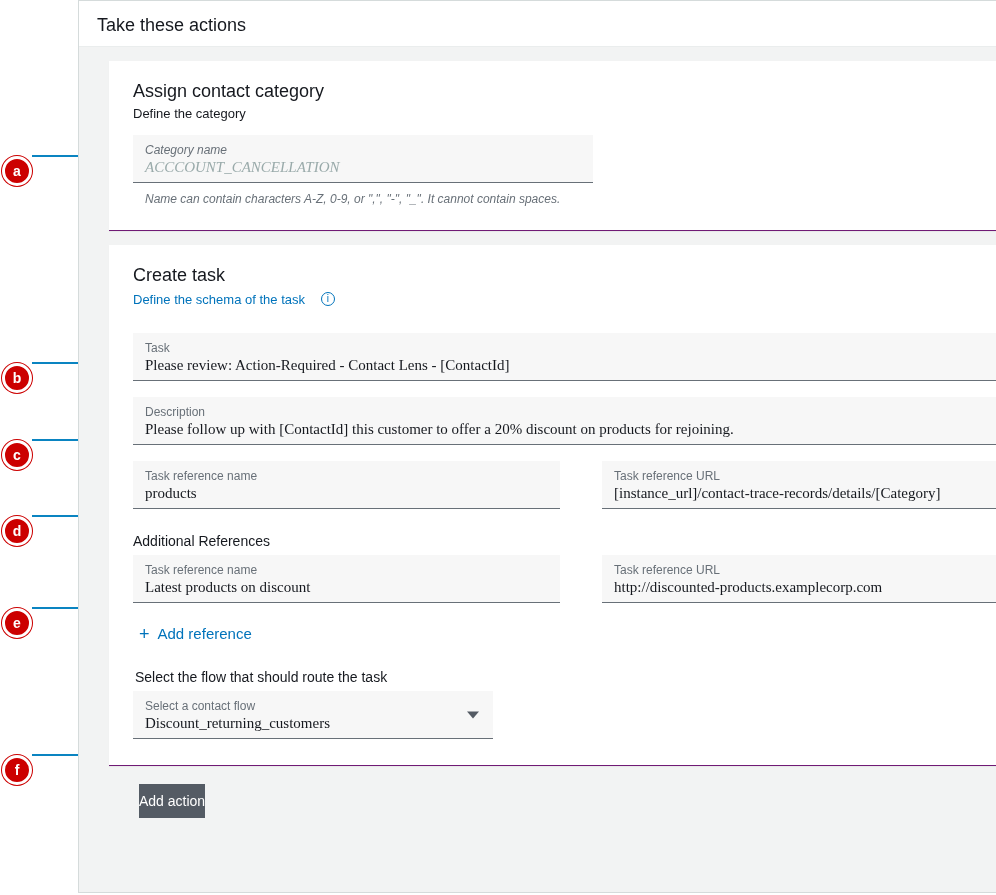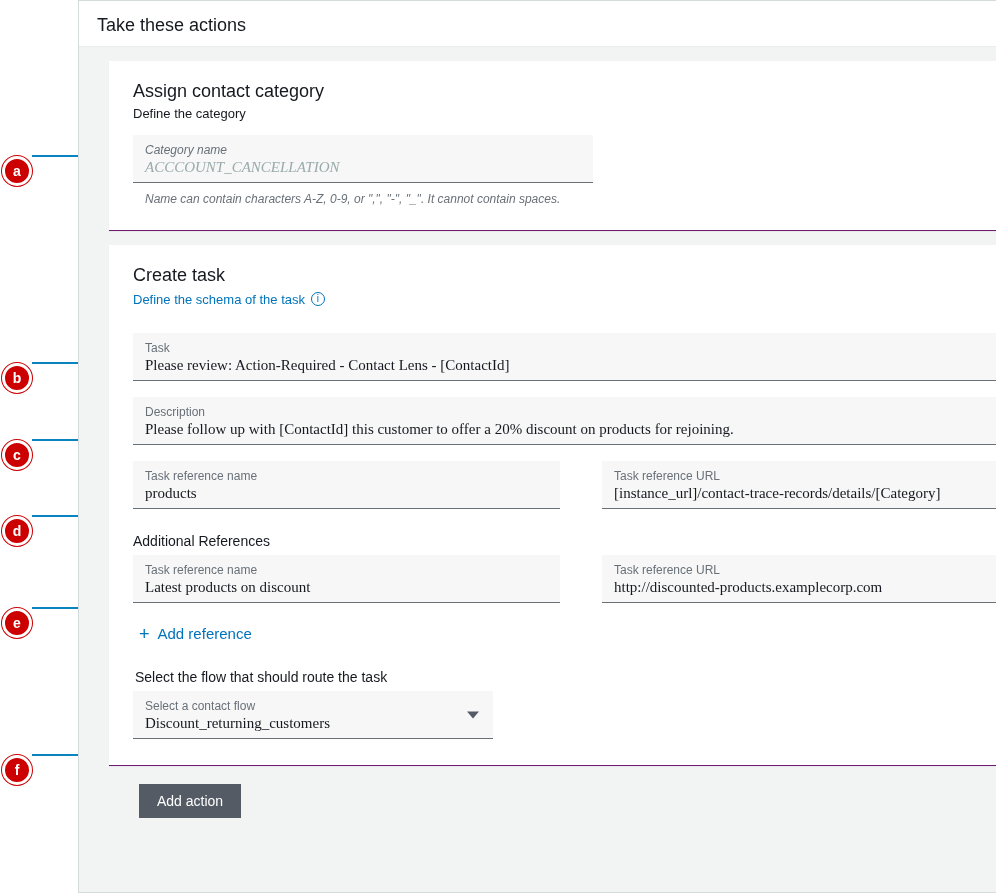--- a/index.html
+++ b/index.html
@@ -47,21 +47,21 @@
   }
   .section-sub {
     font-size: 13px;
     color: #16191f;
     margin: 0 0 14px 0;
   }
   .section-sub.link {
     color: #0073bb;
     display: inline-flex;
     align-items: center;
-    gap: 6px;
+    gap: 16px;
   }
   .info-icon {
     width: 14px;
     height: 14px;
     border: 1.5px solid #0073bb;
     border-radius: 50%;
     display: inline-flex;
     align-items: center;
     justify-content: center;
     font-size: 10px;
@@ -142,21 +142,21 @@
     height: 0;
     border-left: 6px solid transparent;
     border-right: 6px solid transparent;
     border-top: 7px solid #545b64;
   }
   .add-action-btn {
     display: inline-block;
     background: #545b64;
     color: #fff;
     font-size: 14px;
-    padding: 9px 18px;
+    padding: 9px 0;
     margin: 18px 0 0 30px;
     border: none;
     cursor: pointer;
   }
   
   .marker {
     position: absolute;
     left: 2px;
     width: 30px;
     height: 30px;

